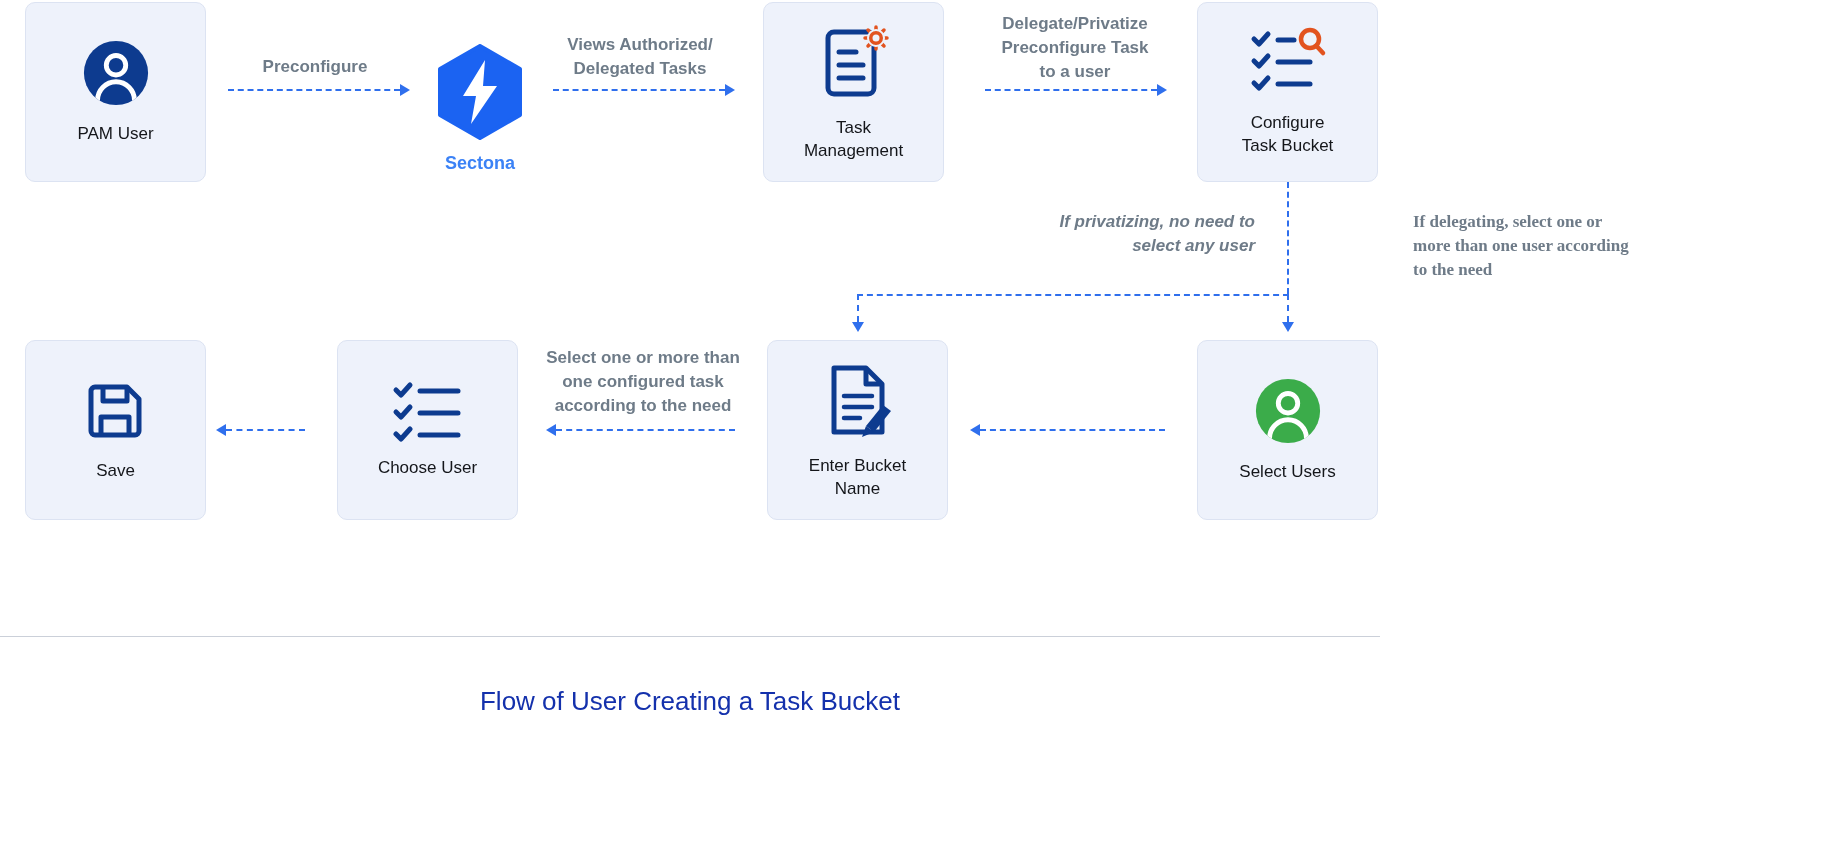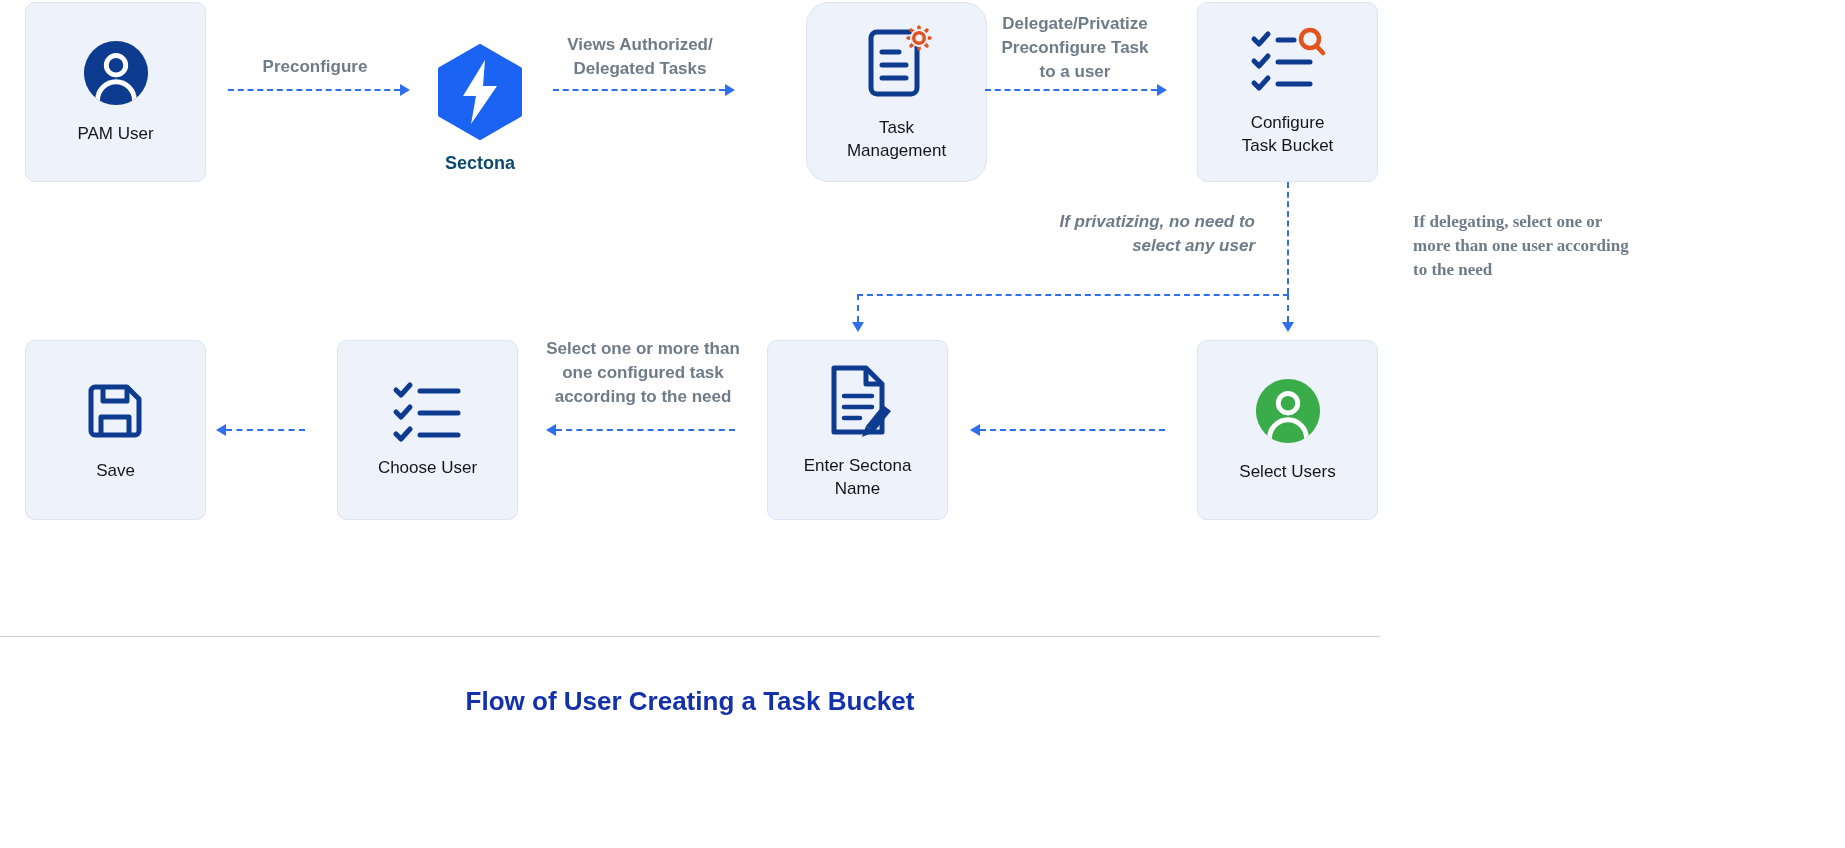--- a/index.html
+++ b/index.html
@@ -7,38 +7,38 @@
   body { font-family:"Liberation Sans", sans-serif; }
   .canvas { position:relative; width:1845px; height:848px; background:#fff; overflow:hidden; }
 
   .node { position:absolute; width:181px; height:180px; background:#EEF2FB;
           border:1px solid #DCE3F2; border-radius:10px;
           display:flex; flex-direction:column; align-items:center; justify-content:center; gap:15px; }
   .node-icon { display:flex; align-items:center; justify-content:center; }
   .node-label { font-size:17px; color:#14161A; text-align:center; line-height:1.3; white-space:pre-line; }
 
   .logo-node { position:absolute; display:flex; flex-direction:column; align-items:center; gap:13px; width:86px; }
-  .logo-label { font-size:18px; font-weight:700; color:#0c4a6e; white-space:nowrap; }
+  .logo-label { font-size:18px; font-weight:700; color:#3b82f6; white-space:nowrap; }
 
   .hline { position:absolute; height:0; border-top:2.5px dashed #2F6FED; }
   .vline { position:absolute; width:0; border-left:2.5px dashed #2F6FED; }
   .ah { position:absolute; width:0; height:0; }
   .ah-right { border-top:6px solid transparent; border-bottom:6px solid transparent; border-left:10px solid #2F6FED; }
   .ah-left  { border-top:6px solid transparent; border-bottom:6px solid transparent; border-right:10px solid #2F6FED; }
   .ah-down  { border-left:6px solid transparent; border-right:6px solid transparent; border-top:10px solid #2F6FED; }
 
   .edge-label { position:absolute; font-size:17px; font-weight:600; color:#6E7B88;
                 line-height:1.42; white-space:pre-line; }
   .note-center { text-align:center; }
   .note-right  { text-align:right; }
   .note-left   { text-align:left; }
 
   .divider { position:absolute; left:0; top:636px; width:1380px; height:0; border-top:1px solid #CBD0D9; }
   .title-wrap { position:absolute; left:0; top:686px; width:1380px; text-align:center; }
-  .title { font-size:26px; font-weight:700; color:#1431AC; }
+  .title { font-size:26px; font-weight:400; color:#1431AC; }
 </style>
 </head>
 <body>
 
 <div class="canvas">
 
   <div class="node" style="left:25px; top:2px;">
     <div class="node-icon">
       <svg width="70" height="70" viewBox="0 0 72 72">
         <defs>
@@ -59,21 +59,21 @@
   <div class="logo-node" style="left:437px; top:44px;">
     <div class="node-icon">
       <svg width="86" height="96" viewBox="0 0 86 96">
         <polygon points="43,2 83,25 83,71 43,94 3,71 3,25" fill="#1B63F2" stroke="#1B63F2" stroke-width="4" stroke-linejoin="round"></polygon>
         <path d="M48 16 L26 52 H39 L34 80 L60 42 H46 Z" fill="#ffffff"></path>
       </svg>
     </div>
     <div class="logo-label">Sectona</div>
   </div>
 
-  <div class="node" style="left:806px; top:2px;border-radius:23px;">
+  <div class="node" style="left:763px; top:2px;">
     <div class="node-icon">
       <svg width="76" height="80" viewBox="0 0 76 80">
         <rect x="12" y="10" width="46" height="62" rx="6" fill="none" stroke="#0D3B8F" stroke-width="5"></rect>
         <g stroke="#0D3B8F" stroke-width="5" stroke-linecap="round">
           <line x1="23" y1="30" x2="40" y2="30"></line>
           <line x1="23" y1="43" x2="47" y2="43"></line>
           <line x1="23" y1="56" x2="47" y2="56"></line>
         </g>
         <g transform="translate(60,16)">
           <g stroke="#E2531F" stroke-width="3.5" stroke-linecap="round">
@@ -152,21 +152,21 @@
           <line x1="24" y1="36" x2="52" y2="36"></line>
           <line x1="24" y1="47" x2="52" y2="47"></line>
           <line x1="24" y1="58" x2="40" y2="58"></line>
         </g>
         <g fill="#0D3B8F">
           <path d="M46 66 L63 45 L71 51 L54 72 Z"></path>
           <path d="M46 66 L42 77 L54 72 Z"></path>
         </g>
       </svg>
     </div>
-    <div class="node-label">Enter Sectona
+    <div class="node-label">Enter Bucket
 Name</div>
   </div>
 
   <div class="node" style="left:1197px; top:340px;">
     <div class="node-icon">
       <svg width="70" height="70" viewBox="0 0 72 72">
         <defs>
             <clipPath id="csel">
               <circle cx="36" cy="36" r="33"></circle>
             </clipPath>
@@ -207,21 +207,21 @@
 select any user</div>
   <div class="edge-label note-left" style="left:1413px; top:210px; width:260px;font-family:Liberation Serif, serif;">If delegating, select one or
 more than one user according
 to the need</div>
 
   <div class="hline" style="left:980px; top:429px; width:185px;"></div>
   <div class="ah ah-left" style="left:970px; top:424px;"></div>
 
   <div class="hline" style="left:556px; top:429px; width:179px;"></div>
   <div class="ah ah-left" style="left:546px; top:424px;"></div>
-  <div class="edge-label note-center" style="left:533px; top:337px; width:220px;">Select one or more than
+  <div class="edge-label note-center" style="left:533px; top:346px; width:220px;">Select one or more than
 one configured task
 according to the need</div>
 
   <div class="hline" style="left:226px; top:429px; width:79px;"></div>
   <div class="ah ah-left" style="left:216px; top:424px;"></div>
 
   <div class="divider"></div>
   <div class="title-wrap">
     <h1 class="title">Flow of User Creating a Task Bucket</h1>
   </div>

